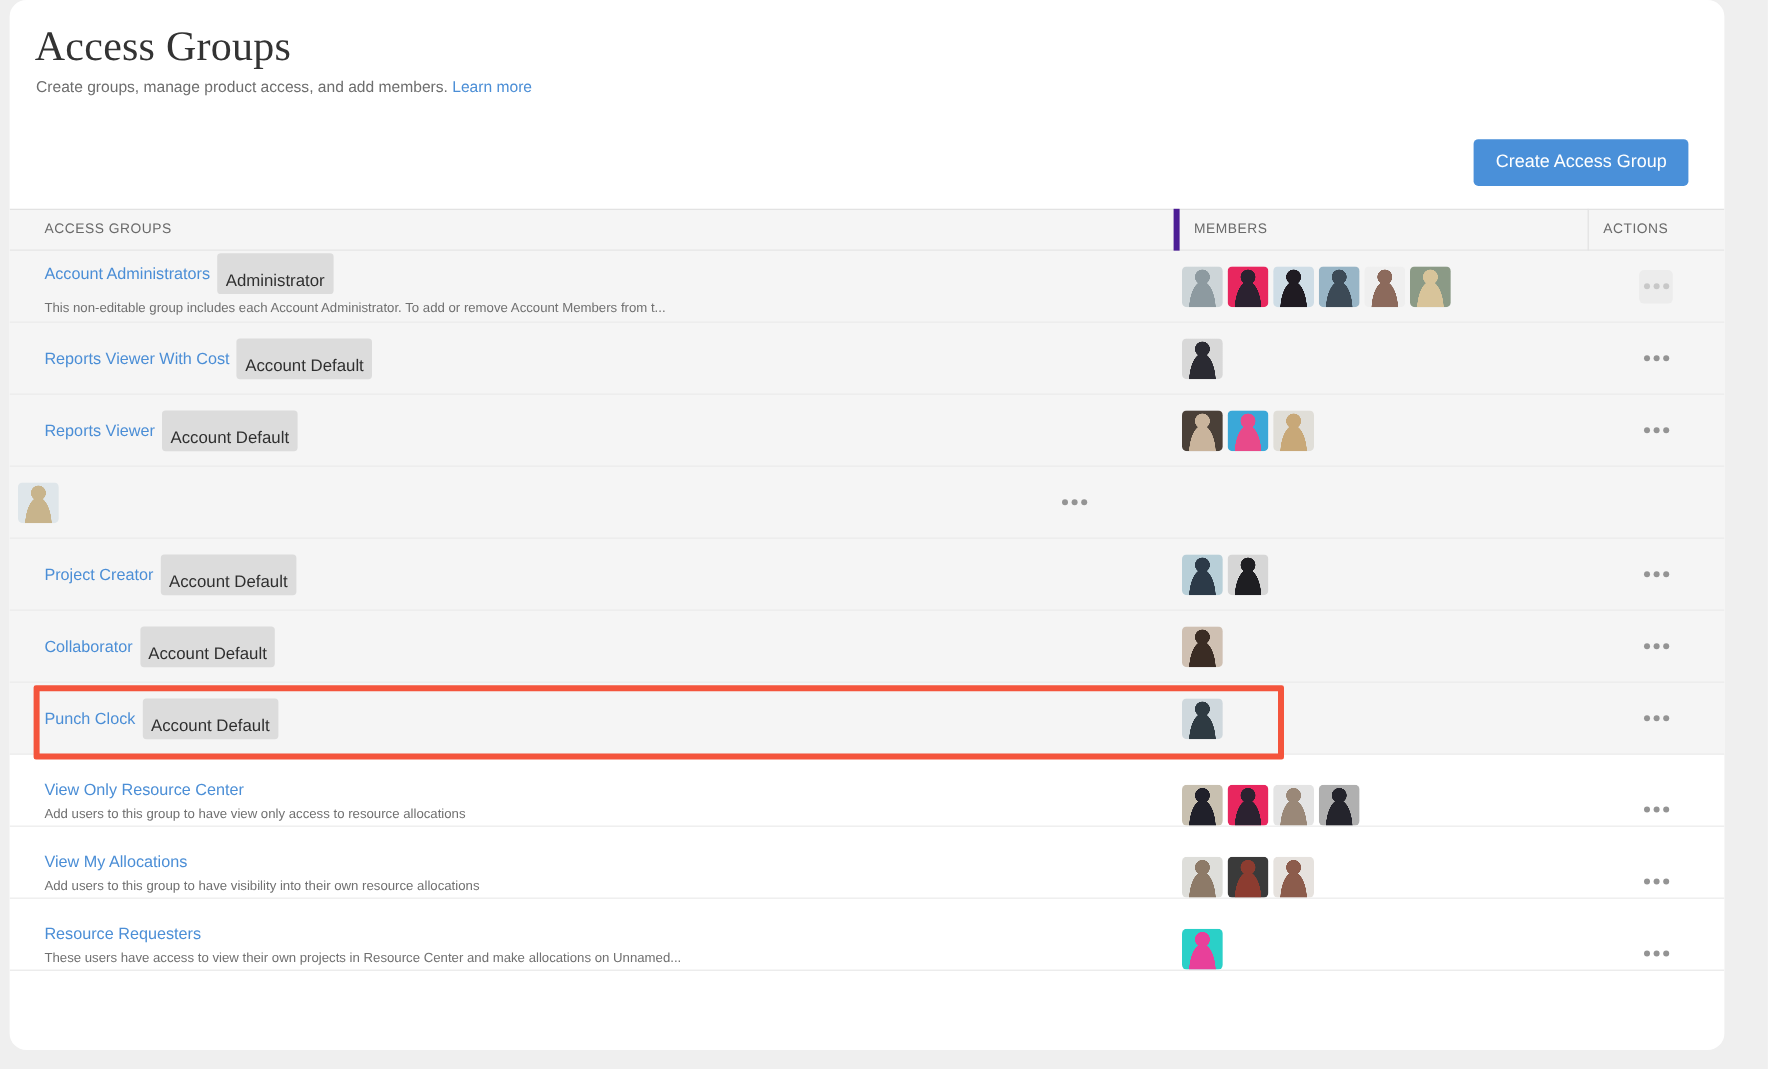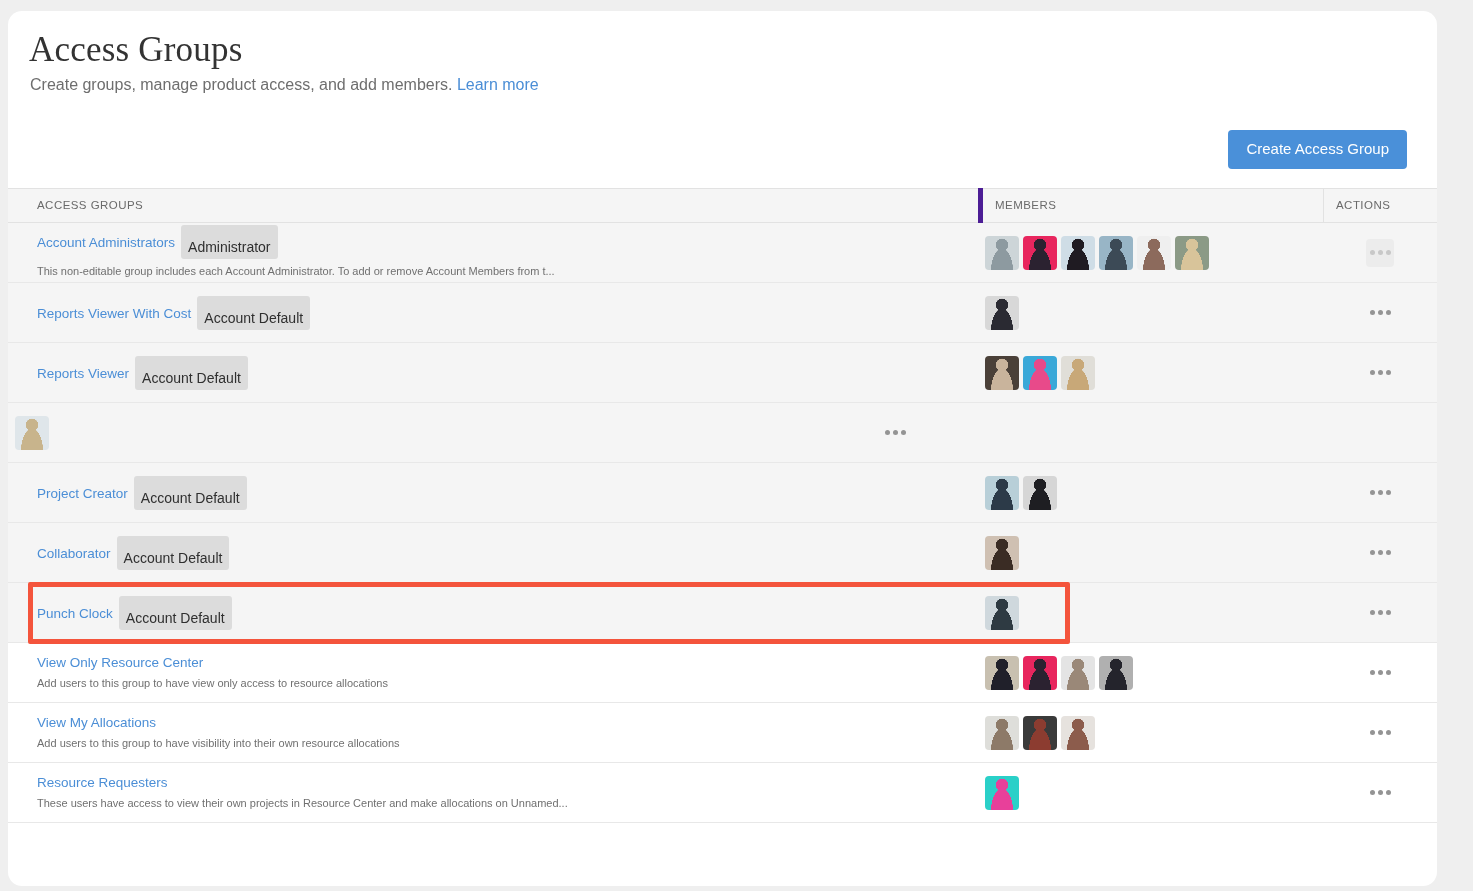--- a/index.html
+++ b/index.html
@@ -4,38 +4,38 @@
 <style>
   * { box-sizing: border-box; margin: 0; padding: 0; }
   html, body {
     width: 1473px; height: 891px;
     background: #efefef;
     font-family: "Liberation Sans", sans-serif;
     overflow: hidden;
   }
   #card {
     position: absolute;
-    left: 8px; top: 11px;
+    left: 8px; top: 0;
     width: 1429px; height: 875px;
     background: #ffffff;
     border-radius: 14px;
     overflow: hidden;
   }
   
   .page-title {
     font-family: "Liberation Serif", serif;
     font-size: 35px;
     font-weight: 400;
     color: #333333;
     letter-spacing: .2px;
     padding: 18px 0 0 21px;
     line-height: 42px;
   }
   .page-sub {
-    font-size: 16px;
+    font-size: 13px;
     color: #6e6e6e;
     padding: 5px 1px 0 22px;
   }
   .page-sub a { color: #4b8ed6; text-decoration: none; }
   .btn-row { padding: 36px 30px 0 0; text-align: right; }
   .btn-primary {
     display: inline-block;
     background: #4a90d9;
     color: #ffffff;
     font-size: 15px;
@@ -68,21 +68,21 @@
   .col-actions { flex: 1; border-left: 1px solid #e2e2e2; padding-left: 12px; }
 
   .row {
     display: flex;
     align-items: center;
     min-height: 60px;
     border-bottom: 1px solid #e8e8e8;
     position: relative;
   }
   .row.shaded { background: #f5f5f5; }
-  .row.plain  { background: #ffffff; }
+  .row.plain  { background: #ffffff; align-items: flex-end; }
 
   .cell-groups  { width: 970px; padding-left: 29px; }
   .cell-members { width: 345px; padding-left: 7px; display: flex; align-items: center; }
   .cell-actions { flex: 1; display: flex; justify-content: center; align-items: center; }
 
   .gname {
     font-size: 13.5px;
     color: #4b8ed6;
     text-decoration: none;
     vertical-align: middle;

